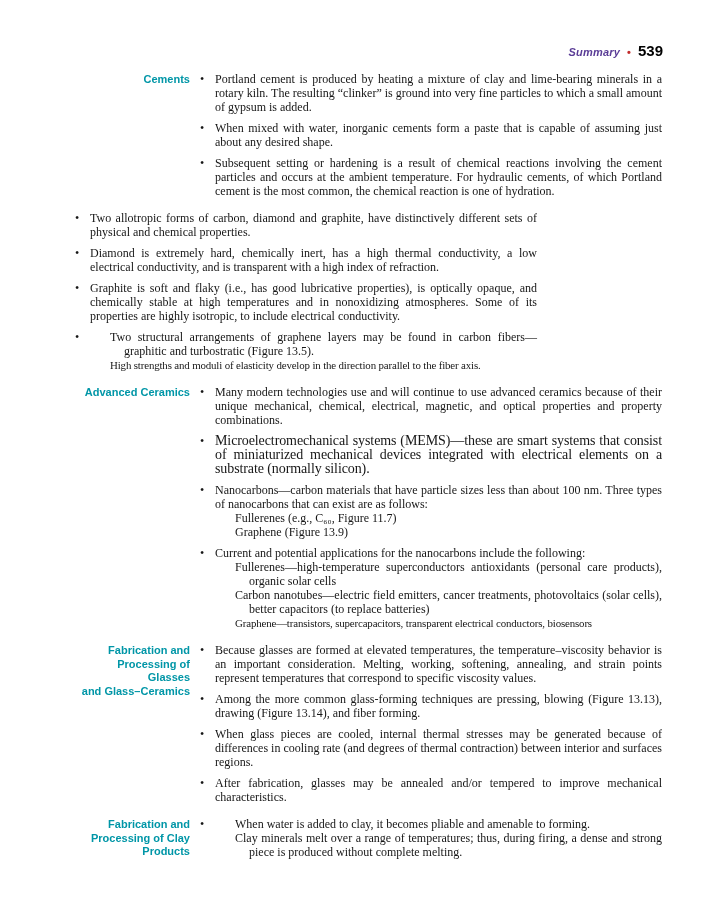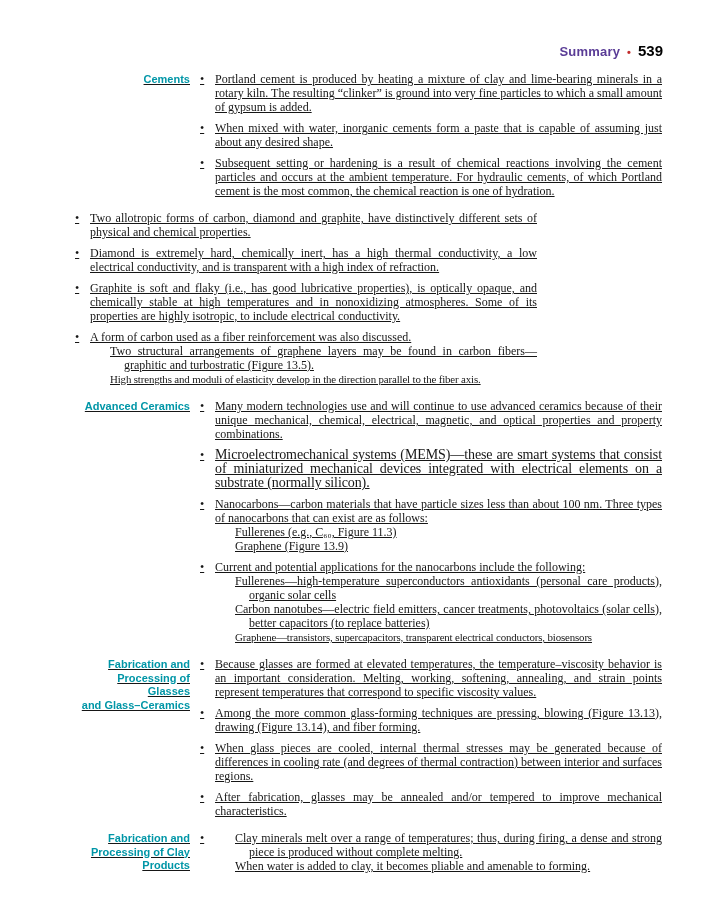--- a/index.html
+++ b/index.html
@@ -20,32 +20,32 @@
   .header {
     position: absolute;
     top: 44px;
     right: 56px;
     display: flex;
     align-items: baseline;
     gap: 7px;
     font-family: "Liberation Sans", "DejaVu Sans", sans-serif;
     font-weight: 700;
   }
-  .header .title { color: var(--purple, #5A3C96); font-size: 13px; letter-spacing: 0.2px; }
+  .header .title { color: var(--purple, #5A3C96); font-size: 11px; letter-spacing: 0.2px; font-style: italic; }
   .header .dot   { color: var(--red, #C22B2B); font-size: 11px; }
   .header .num   { color: #000000; font-size: 15px; text-align: right; }
 
   
   .content {
     position: absolute;
     top: 72px;
     left: 75px;
     width: 587px;
   }
-  .section { display: flex; margin-bottom: 13px; text-decoration: underline; }
+  .section { display: flex; margin-bottom: 13px; }
   .label {
     flex: none;
     width: 115px;
     margin-right: 10px;
     padding-top: 1px;
     text-align: right;
     font-family: "Liberation Sans", "DejaVu Sans", sans-serif;
     font-weight: 700;
     font-size: 11px;
     line-height: 13.5px;
@@ -125,21 +125,20 @@
           </div>
           <div class="bullet">
             <span class="marker">•</span>
             <div class="bwrap">
               <div class="bullet-text">Graphite is soft and flaky (i.e., has good lubricative properties), is optically opaque, and chemically stable at high temperatures and in nonoxidizing atmospheres. Some of its properties are highly isotropic, to include electrical conductivity.</div>
             </div>
           </div>
           <div class="bullet">
             <span class="marker">•</span>
             <div class="bwrap">
-              <div class="bullet-text">A form of carbon used as a fiber reinforcement was also discussed.</div>
               <div class="sub-item">Two structural arrangements of graphene layers may be found in carbon fibers—graphitic and turbostratic (Figure 13.5).</div>
               <div class="sub-item">High strengths and moduli of elasticity develop in the direction parallel to the fiber axis.</div>
             </div>
           </div>
         </div>
       </div>
       <div class="section" data-idx="2">
         <div class="label">Advanced Ceramics</div>
         <div class="items">
           <div class="bullet">
@@ -151,21 +150,21 @@
           <div class="bullet">
             <span class="marker">•</span>
             <div class="bwrap">
               <div class="bullet-text">Microelectromechanical systems (MEMS)—these are smart systems that consist of miniaturized mechanical devices integrated with electrical elements on a substrate (normally silicon).</div>
             </div>
           </div>
           <div class="bullet">
             <span class="marker">•</span>
             <div class="bwrap">
               <div class="bullet-text">Nanocarbons—carbon materials that have particle sizes less than about 100 nm. Three types of nanocarbons that can exist are as follows:</div>
-              <div class="sub-item">Fullerenes (e.g., C₆₀, Figure 11.3)</div>
+              <div class="sub-item">Fullerenes (e.g., C₆₀, Figure 11.7)</div>
               <div class="sub-item">Graphene (Figure 13.9)</div>
             </div>
           </div>
           <div class="bullet">
             <span class="marker">•</span>
             <div class="bwrap">
               <div class="bullet-text">Current and potential applications for the nanocarbons include the following:</div>
               <div class="sub-item">Fullerenes—high-temperature superconductors antioxidants (personal care products), organic solar cells</div>
               <div class="sub-item">Carbon nanotubes—electric field emitters, cancer treatments, photovoltaics (solar cells), better capacitors (to replace batteries)</div>
               <div class="sub-item">Graphene—transistors, supercapacitors, transparent electrical conductors, biosensors</div>
@@ -205,21 +204,21 @@
         </div>
       </div>
       <div class="section" data-idx="4">
         <div class="label">Fabrication and
 Processing of Clay
 Products</div>
         <div class="items">
           <div class="bullet">
             <span class="marker">•</span>
             <div class="bwrap">
+              <div class="sub-item">When water is added to clay, it becomes pliable and amenable to forming.</div>
               <div class="sub-item">Clay minerals melt over a range of temperatures; thus, during firing, a dense and strong piece is produced without complete melting.</div>
-              <div class="sub-item">When water is added to clay, it becomes pliable and amenable to forming.</div>
             </div>
           </div>
         </div>
       </div>
     </div>
 
 </div>
 
 </body></html>

